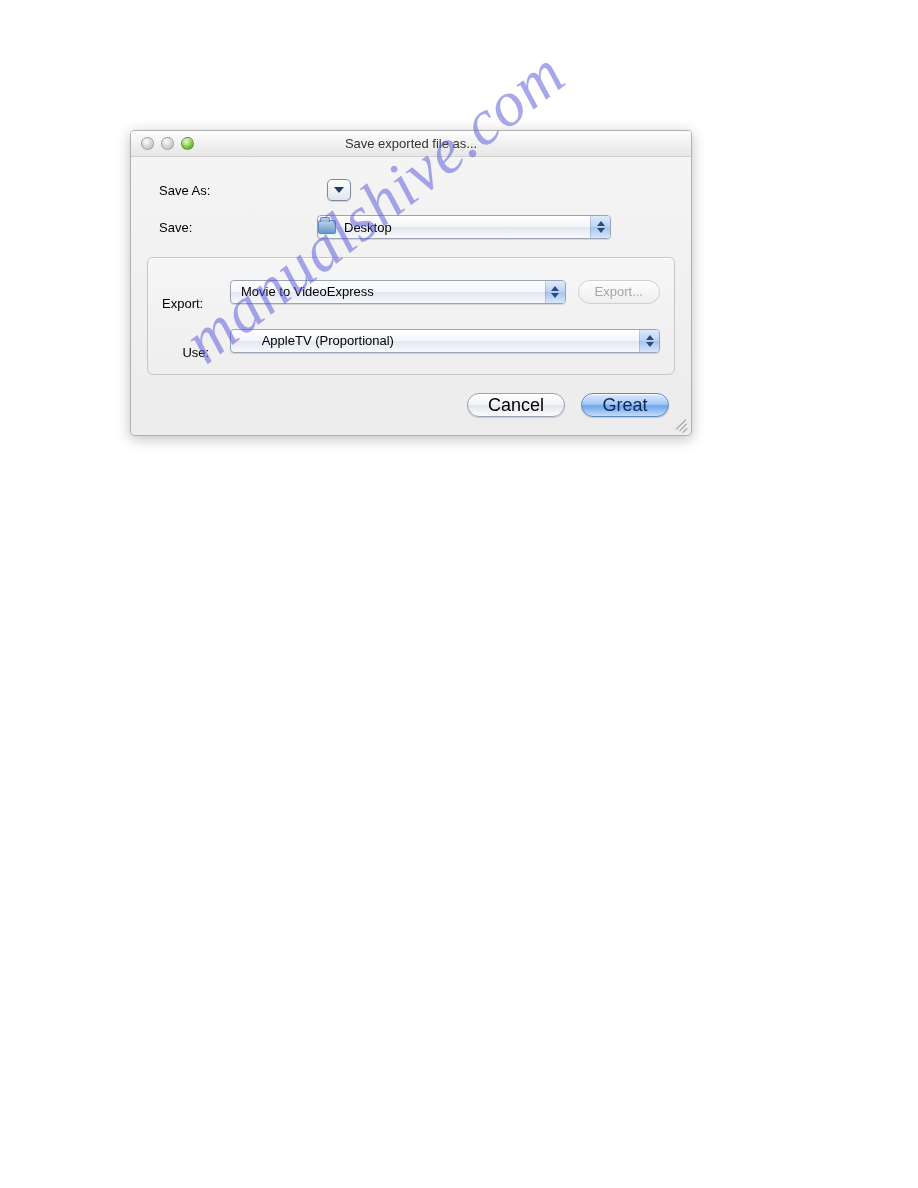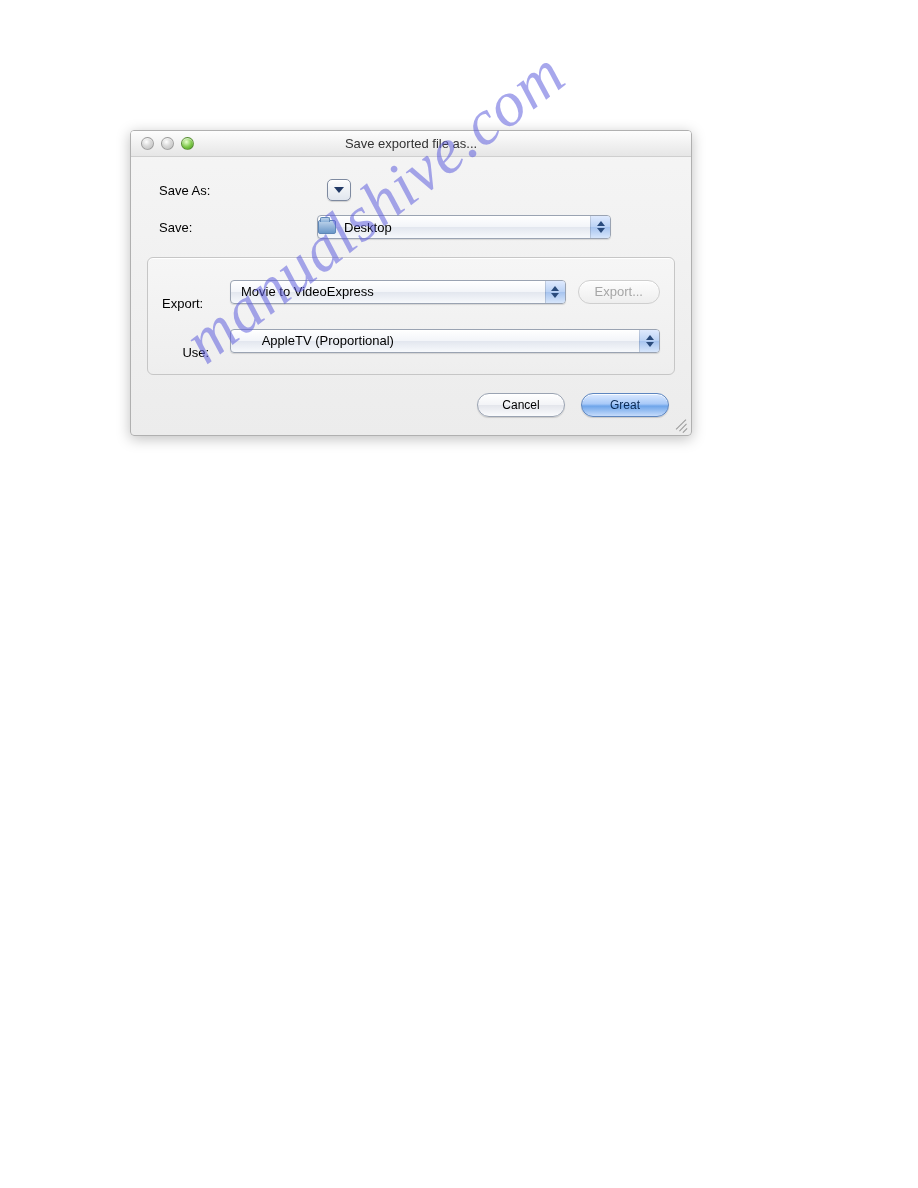--- a/index.html
+++ b/index.html
@@ -153,21 +153,21 @@
     display:flex; justify-content:flex-end; gap: 16px;
     padding: 18px 22px 18px 22px;
     position: relative;
   }
   .pill {
     height: 24px;
     min-width: 88px;
     padding: 0 20px;
     border-radius: 12px;
     display:flex; align-items:center; justify-content:center;
-    font-size: 12px;
+    font-size: 18px;
     border: 1px solid #9aa3b2;
     box-shadow: inset 0 1px 0 rgba(255,255,255,0.8), 0 1px 1px rgba(0,0,0,0.15);
   }
   .pill.white { background: linear-gradient(#ffffff,#f3f4f7 48%, #e4e6ec 52%, #fafbfd); color:#000; }
   .pill.blue  {
     background: linear-gradient(#dceaff, #a8c9f8 45%, #6fa5ea 55%, #c6dcfb);
     border-color: #5e86bf;
     color: #0a2a54;
   }
   .resize {

